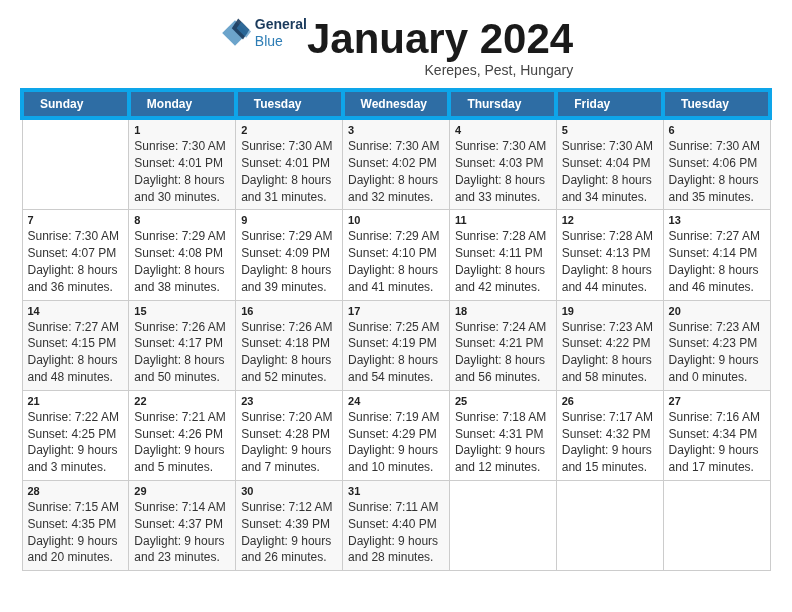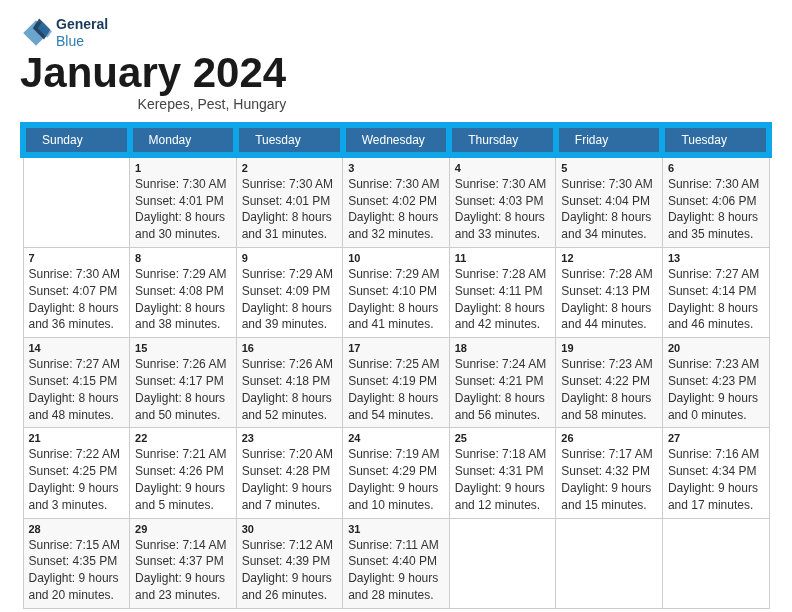--- a/index.html
+++ b/index.html
@@ -14,21 +14,20 @@
       width: 792px;
       height: 612px;
       padding: 16px 20px 10px 20px;
       background: #fff;
     }
     .header {
       display: flex;
       justify-content: center;
       align-items: flex-start;
       margin-bottom: 10px;
-      flex-direction: column;
     }
     .logo {
       display: flex;
       align-items: center;
       gap: 4px;
     }
     .logo-icon {
       width: 32px;
       height: 32px;
     }
@@ -47,24 +46,24 @@
     }
     .calendar {
       width: 100%;
       border-collapse: collapse;
       table-layout: fixed;
     }
     .calendar th {
       background-color: #2e6da4;
       color: #fff;
       font-size: 12px;
-      font-weight: normal;
+      font-weight: bold;
       padding: 5px 16px;
       text-align: left;
-      border: 6px solid #0ea5e9;
+      border: 4px solid #0ea5e9;
     }
     .calendar td {
       border: 1px solid #ccc;
       vertical-align: top;
       padding: 4px 5px;
       font-size: 10px;
       color: #333;
       height: 82px;
       background: #fff;
     }

